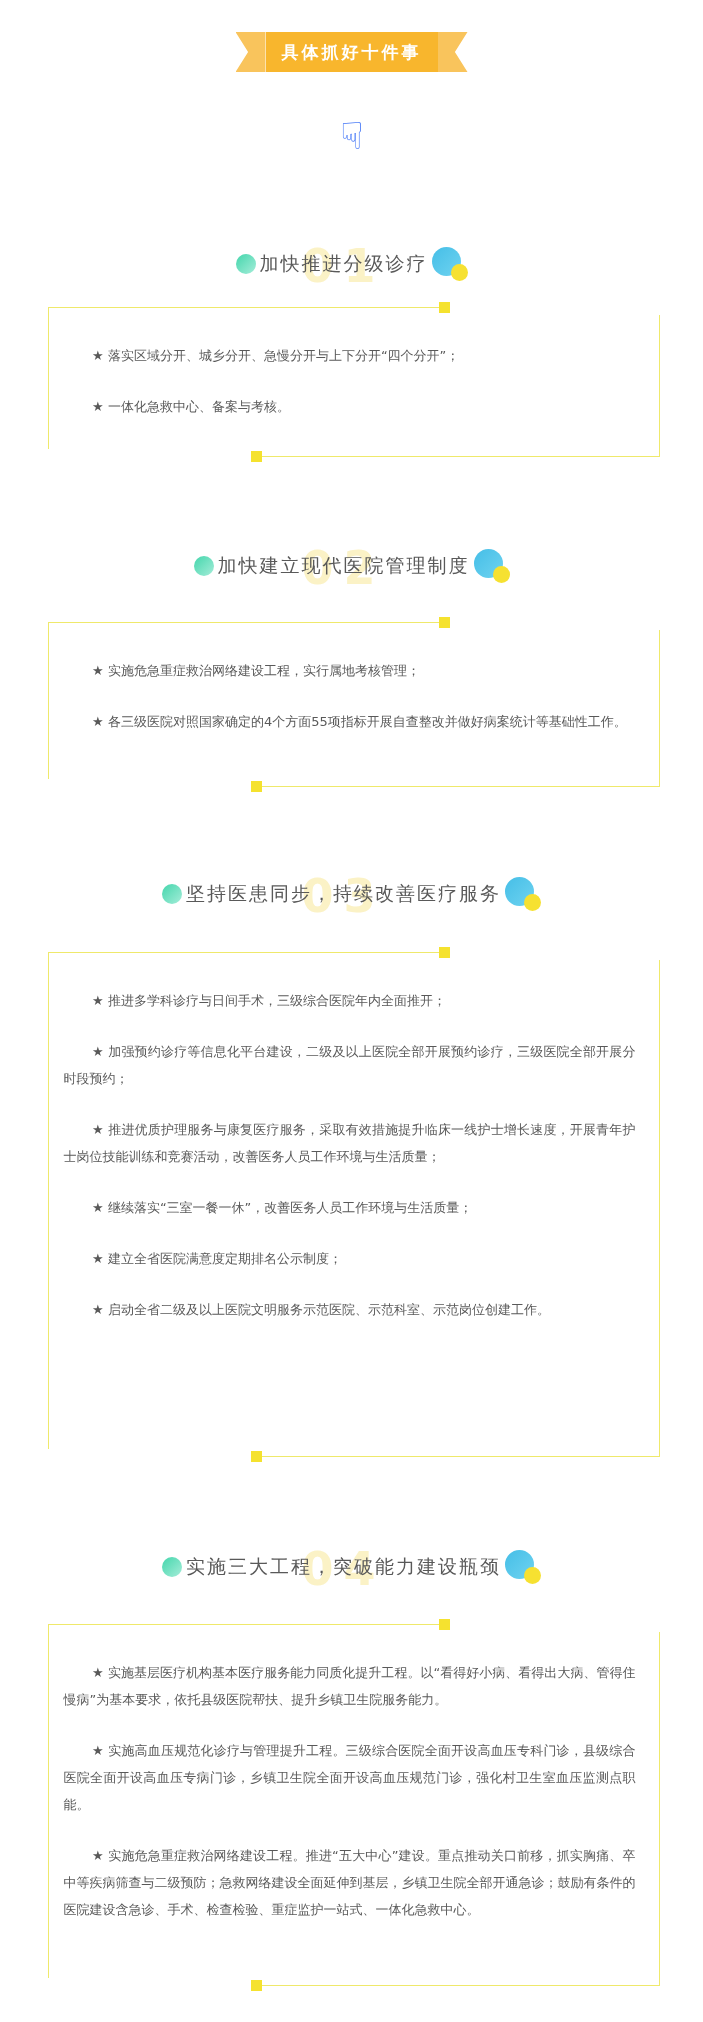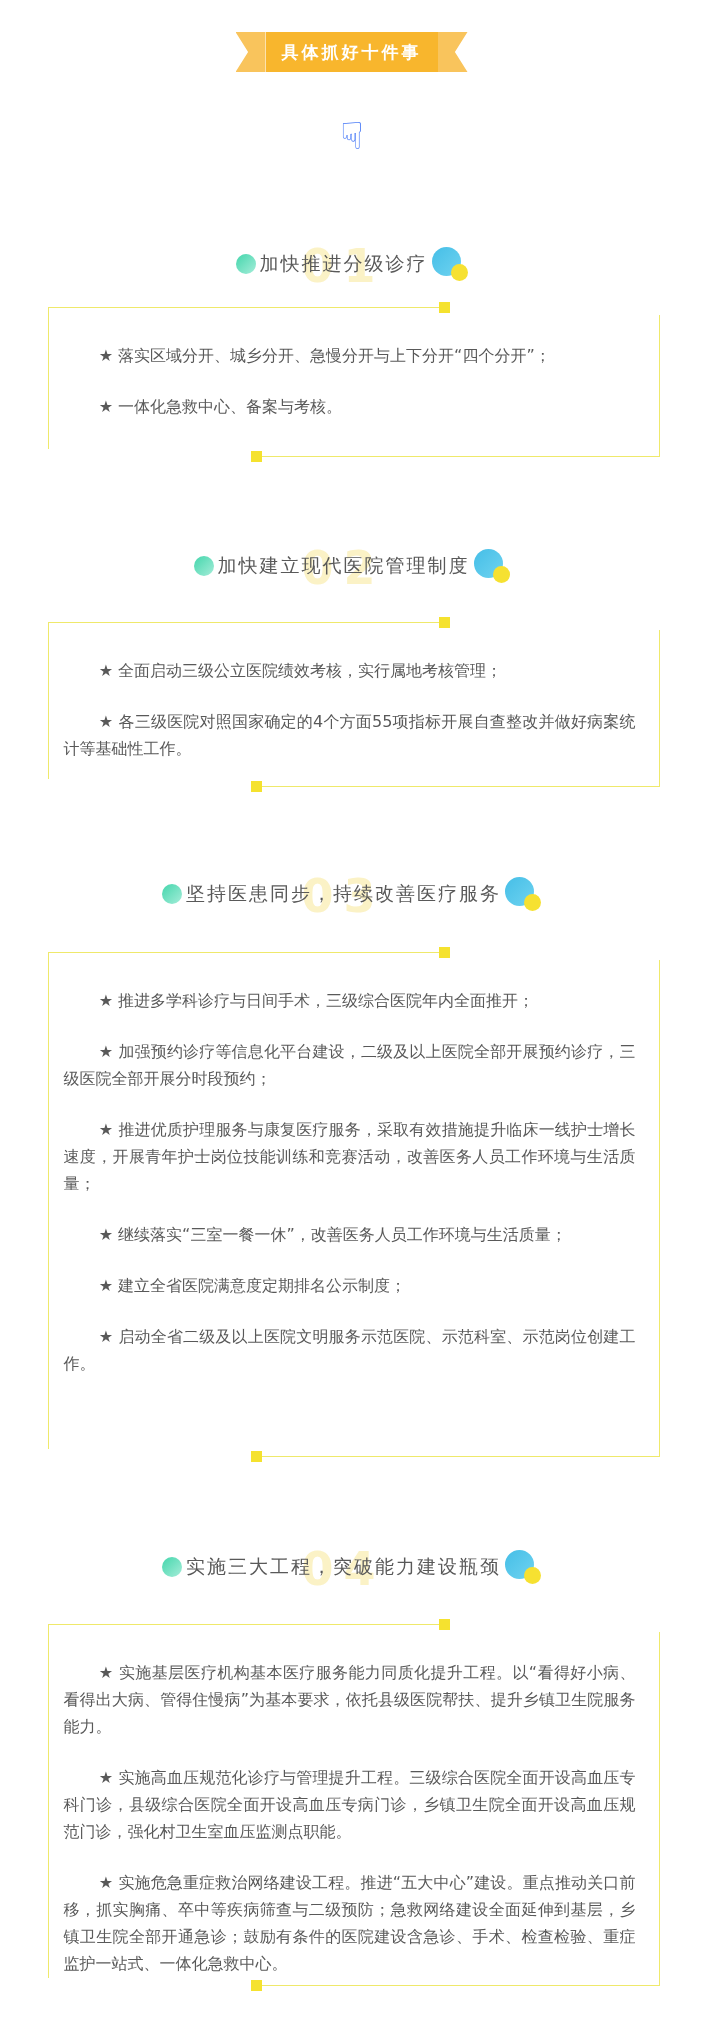--- a/index.html
+++ b/index.html
@@ -121,21 +121,21 @@
     right: 16px;
   }
   .box .b-left   { position: absolute; left: 0;  top: 0;   bottom: 8px; width: 1px;  background: #EFE96B; }
   .box .b-right  { position: absolute; right: 0; top: 8px; bottom: 0;   width: 1px;  background: #EFE96B; }
   .box .b-top    { position: absolute; left: 0;  top: 0;   width: 64%;  height: 1px; background: #EFE96B; }
   .box .b-bottom { position: absolute; right: 0; bottom: 0; width: 65%; height: 1px; background: #EFE96B; }
   .box .sq-top    { position: absolute; left: 64%; top: -5px;    width: 11px; height: 11px; background: #F5E22F; }
   .box .sq-bottom { position: absolute; left: calc(35% - 11px); bottom: -5px; width: 11px; height: 11px; background: #F5E22F; }
   .box-content { padding: 35px 24px 10px 16px; }
   .box-content p {
-    font-size: 16px;
+    font-size: 13px;
     line-height: 27px;
     color: #595959;
     text-indent: 2.2em;
     text-align: justify;
     margin-bottom: 24px;
   }
 </style>
 </head>
 <body>
 
@@ -187,21 +187,21 @@
   </div>
 
   <div class="box" style="top:610px;height:165px;">
     <i class="b-top"></i>
     <i class="sq-top"></i>
     <i class="b-left"></i>
     <i class="b-right"></i>
     <i class="b-bottom"></i>
     <i class="sq-bottom"></i>
     <div class="box-content">
-      <p>★ 全面启动三级公立医院绩效考核，实行属地考核管理；</p>
+      <p>★ 实施危急重症救治网络建设工程，实行属地考核管理；</p>
       <p>★ 各三级医院对照国家确定的4个方面55项指标开展自查整改并做好病案统计等基础性工作。</p>
     </div>
   </div>
 
   <div class="sec-header" style="top:860px;">
     <span class="dot-teal"></span>
     <span class="sec-title-wrap">
       <span class="sec-watermark">03</span>
       <span class="sec-title">坚持医患同步，持续改善医疗服务</span>
     </span>

